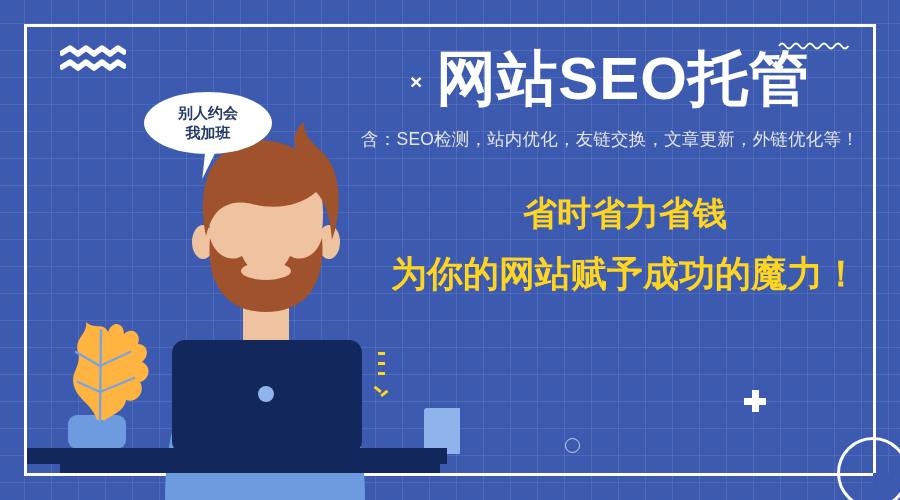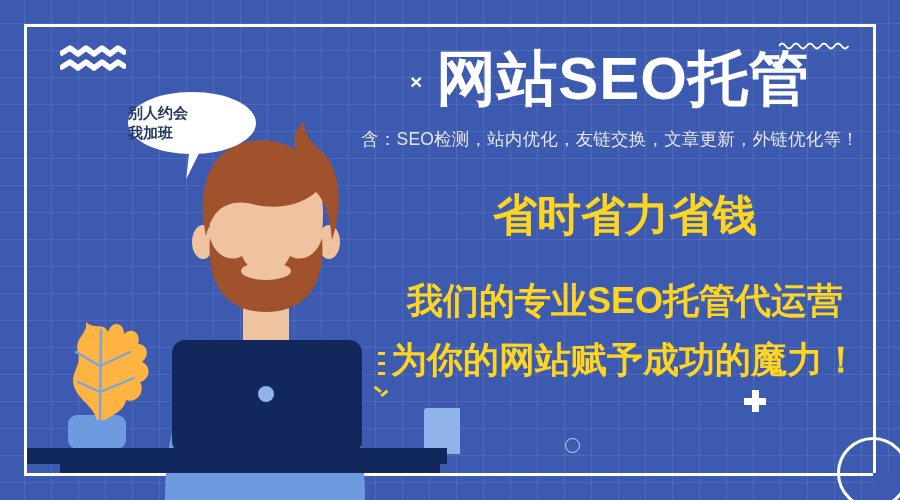--- a/index.html
+++ b/index.html
@@ -93,31 +93,31 @@
   #slogans {
     position:absolute; left:360px; top:196px; width:530px;
     text-align:center;
   }
   .slogan {
     color:#ffd520;
     font-weight:bold;
     line-height:1.04;
     white-space:nowrap;
   }
-  .slogan.l1 { font-size:44px; margin-bottom:40px;font-family:Liberation Mono, monospace; }
+  .slogan.l1 { font-size:34px; margin-bottom:24px; }
   .slogan.l2 { font-size:36px; margin-bottom:22px; }
   .slogan.l3 { font-size:36px;text-align:center; }
 
   
   #bubble {
-    position:absolute; left:128px; top:92px;
+    position:absolute; left:144px; top:92px;
     width:128px; height:62px;
     background:#ffffff; border-radius:50%;
     display:flex; flex-direction:column;
-    justify-content:center;
+    align-items:center; justify-content:center;
     z-index:6;
   }
   #bubble .bline {
     color:#253a66; font-size:15px; font-weight:bold; line-height:1.32;
     white-space:nowrap;
   }
   #bubble-tail {
     position:absolute; left:60px; top:54px;
     width:0; height:0;
     border-left:11px solid #ffffff;
@@ -217,21 +217,20 @@
   <div id="headline">
     <div id="title-row">
       <span id="title-x">×</span>
       <span id="title-text">网站SEO托管</span>
     </div>
     <div id="subtitle">含：SEO检测，站内优化，友链交换，文章更新，外链优化等！</div>
   </div>
 
   <div id="slogans">
     <div class="slogan l1">省时省力省钱</div>
-    <div class="slogan l2">我们的专业SEO托管代运营</div>
     <div class="slogan l3">为你的网站赋予成功的魔力！</div>
   </div>
 
   <svg class="wave-thick" width="66" height="30" viewBox="0 0 66 30">
     <path d="M2 8 L 10 3 L 18 9 L 26 3 L 34 9 L 42 3 L 50 9 L 58 3 L 64 7" stroke="#ffffff" stroke-width="5.5" fill="none" stroke-linejoin="round" stroke-linecap="round"></path>
     <path d="M2 22 L 10 17 L 18 23 L 26 17 L 34 23 L 42 17 L 50 23 L 58 17 L 64 21" stroke="#ffffff" stroke-width="5.5" fill="none" stroke-linejoin="round" stroke-linecap="round"></path>
   </svg>
 
   <svg class="wave-thin" width="74" height="12" viewBox="0 0 74 12">
     <path d="M1 6 Q 4 1 7.5 6 T 14.5 6 T 21.5 6 T 28.5 6 T 35.5 6 T 42.5 6 T 49.5 6 T 56.5 6 T 63.5 6 T 70.5 6" stroke="#ffffff" stroke-width="1.8" fill="none"></path>

